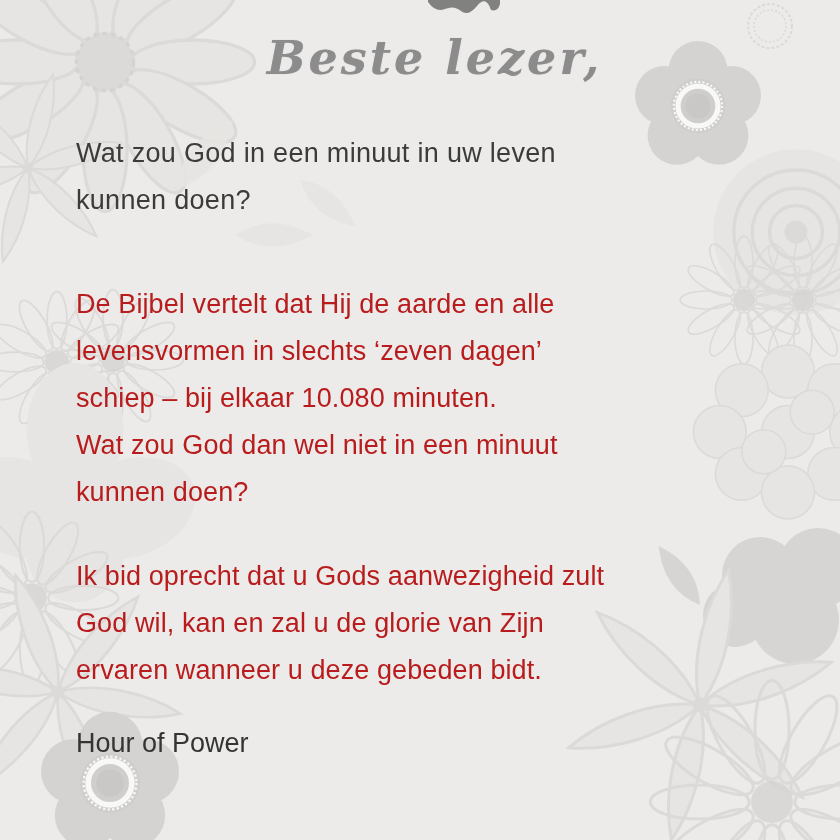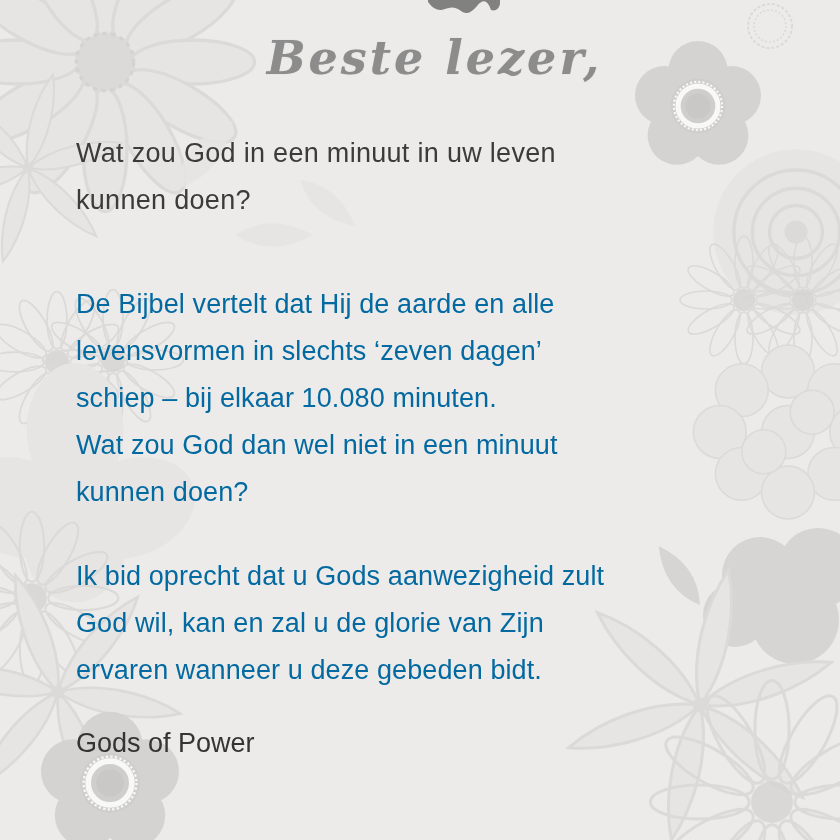--- a/index.html
+++ b/index.html
@@ -30,21 +30,21 @@
     color:var(--heading);
     text-shadow:0 0 1px rgba(140,140,140,.35);
     padding-left:44px;
   }
   .body-text{padding:0 70px 0 76px;}
   .para{font-size:27px;line-height:47px;letter-spacing:.3px;}
   .para .line{white-space:nowrap;}
   .p1{margin-top:40px;}
   .p2{margin-top:57px;}
   .p3{margin-top:37px;}
-  .p2 .line, .p3 .line{letter-spacing:.1px;color:#0369a1;}
+  .p2 .line, .p3 .line{letter-spacing:.1px;color:#b91c1c;}
   .signature{
     margin-top:26px;
     font-size:27px;
     line-height:47px;
     color:#343434;
   }
 </style>
 </head>
 <body>
 
@@ -192,15 +192,15 @@
       <div class="line">Wat zou God dan wel niet in een minuut</div>
       <div class="line">kunnen doen?</div>
     </div>
 
     <div class="para p3">
       <div class="line">Ik bid oprecht dat u Gods aanwezigheid zult</div>
       <div class="line">God wil, kan en zal u de glorie van Zijn</div>
       <div class="line">ervaren wanneer u deze gebeden bidt.</div>
     </div>
 
-    <div class="signature">Gods of Power</div>
+    <div class="signature">Hour of Power</div>
   </div>
 </div>
 
 </body></html>

